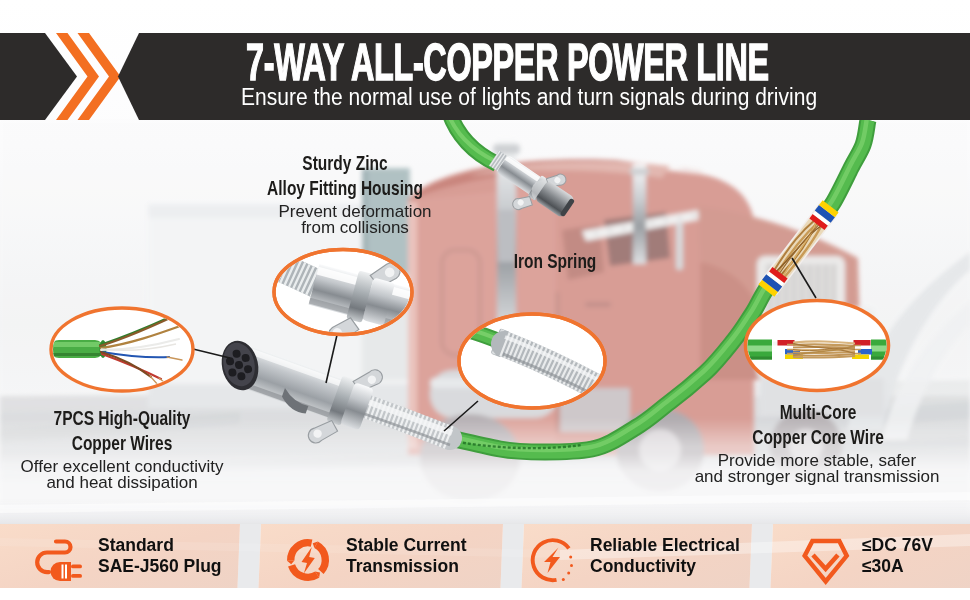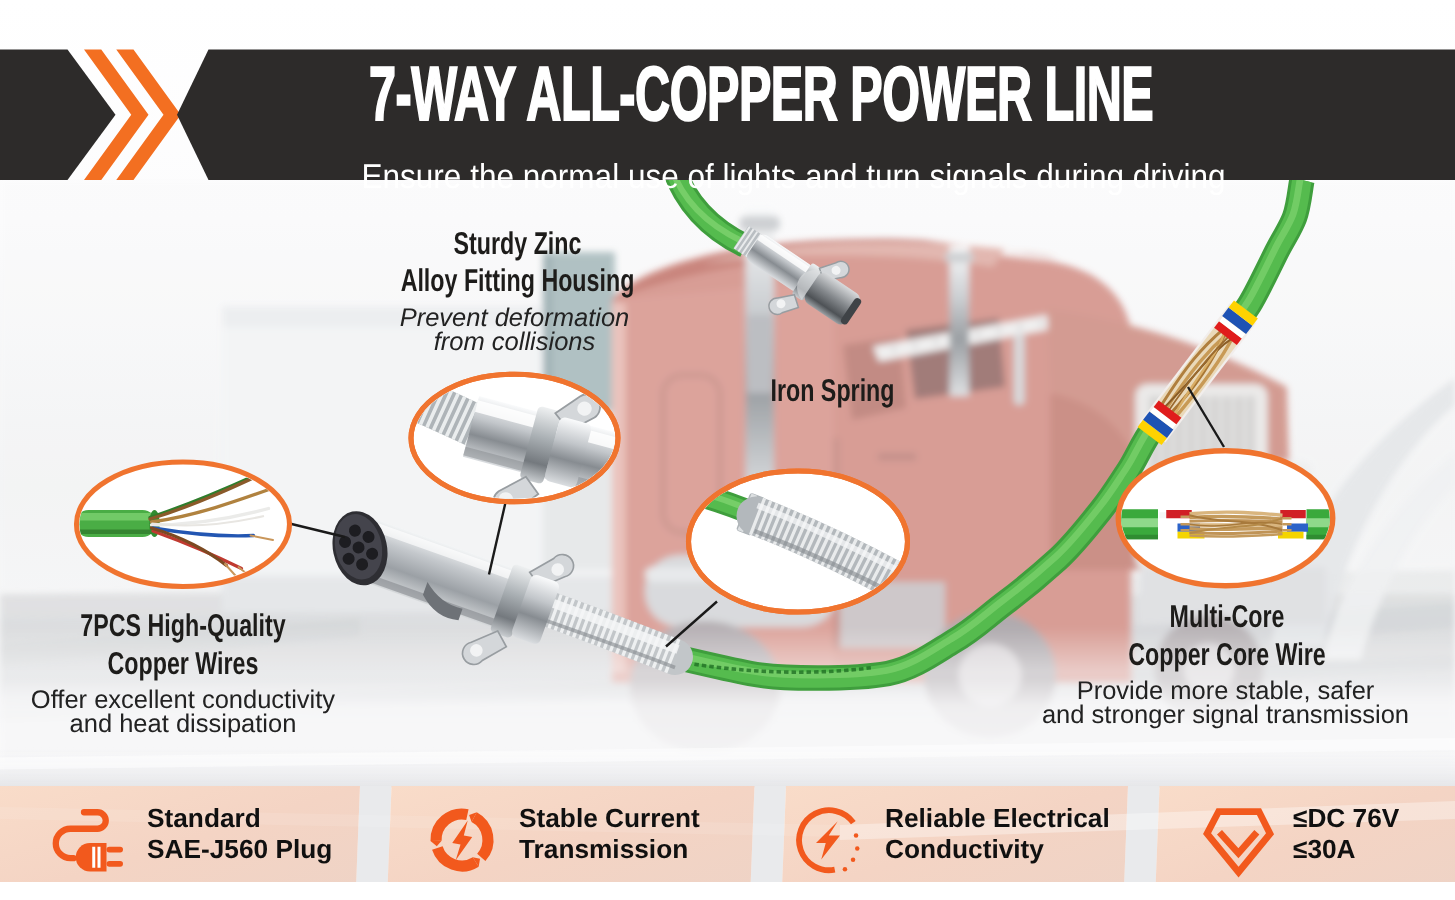--- a/index.html
+++ b/index.html
@@ -352,26 +352,26 @@
 
   <svg class="abs" style="left:0;top:0" width="970" height="130" viewBox="0 0 970 130">
     <polygon points="0,33 45,33 77,76.5 45,120 0,120" fill="#2d2b2a"></polygon>
     <polygon points="56,33 67.5,33 99,76.5 67.5,120 56,120 87.5,76.5" fill="#f36f21"></polygon>
     <polygon points="77.5,33 89,33 120.5,76.5 89,120 77.5,120 109,76.5" fill="#f36f21"></polygon>
     <polygon points="139,33 970,33 970,120 139,120 118,76.5" fill="#2d2b2a"></polygon>
   </svg>
   <div class="abs" style="left:246px;top:37.5px;height:50px;">
     <div style="font-weight:bold;font-size:51px;line-height:50px;letter-spacing:-0.5px;color:#ffffff;-webkit-text-stroke:1.4px #ffffff;transform:scaleX(0.635);transform-origin:0 0;white-space:nowrap;">7-WAY ALL-COPPER POWER LINE</div>
   </div>
-  <div class="abs" style="left:241px;top:85px;height:24px;margin-top:20px;">
+  <div class="abs" style="left:241px;top:85px;height:24px;">
       <div style="color:#ffffff;font-size:23px;line-height:24px;white-space:nowrap;transform:scaleX(0.914);transform-origin:0 0;">Ensure the normal use of lights and turn signals during driving</div>
     </div>
 
   <div class="abs hd" style="left:145px;top:150px;width:400px;font-size:21px;line-height:25px;transform:scaleX(0.738);">Sturdy Zinc<br>Alloy Fitting Housing</div>
-  <div class="abs bd" style="left:143px;top:204px;width:400px;line-height:16.4px;font-style:italic;">Prevent deformation<br>from collisions</div>
+  <div class="abs bd" style="left:155px;top:204px;width:400px;line-height:16.4px;">Prevent deformation<br>from collisions</div>
 
   <div class="abs hd" style="left:355px;top:248px;width:400px;font-size:21px;line-height:25px;transform:scaleX(0.738);">Iron Spring</div>
 
   <div class="abs hd" style="left:-78px;top:405px;width:400px;font-size:21px;line-height:25px;transform:scaleX(0.738);">7PCS High-Quality<br>Copper Wires</div>
   <div class="abs bd" style="left:-78px;top:459px;width:400px;line-height:16px;">Offer excellent conductivity<br>and heat dissipation</div>
 
   <div class="abs hd" style="left:618px;top:399px;width:400px;font-size:21px;line-height:25px;transform:scaleX(0.738);">Multi-Core<br>Copper Core Wire</div>
   <div class="abs bd" style="left:617px;top:453px;width:400px;line-height:16.4px;">Provide more stable, safer<br>and stronger signal transmission</div>
 
   <svg class="abs" style="left:0;top:522px" width="970" height="78" viewBox="0 0 970 78">

